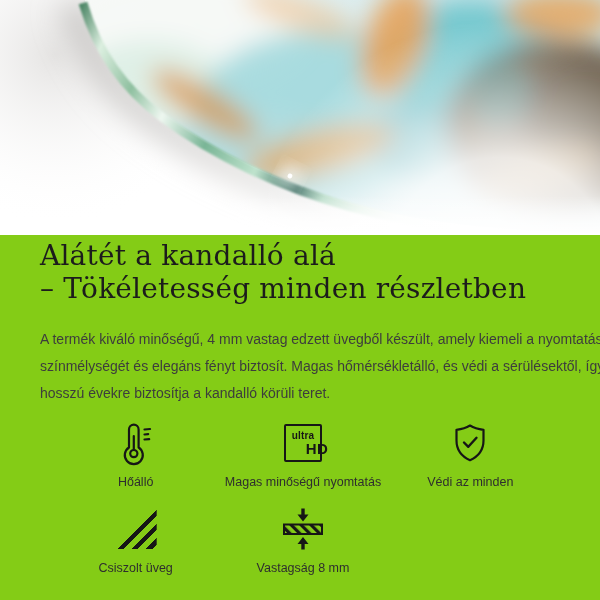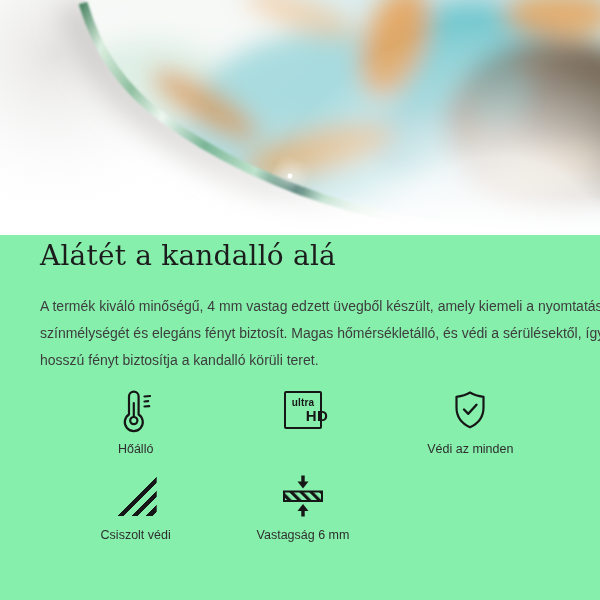--- a/index.html
+++ b/index.html
@@ -1,19 +1,19 @@
 <!DOCTYPE html>
 <html><head>
 <meta charset="utf-8">
 <style>
   * { margin:0; padding:0; box-sizing:border-box; }
   html,body { background:#ffffff; }
   .page {
     position:relative; width:600px; height:600px; margin:0 auto;
-    background:#86efac; overflow:hidden;
+    background:#84cc16; overflow:hidden;
     font-family:"Liberation Sans", sans-serif; color:#2f2f2f;
   }
   
   .hero { position:relative; width:600px; height:235px; background:#ffffff; }
   .hero svg { display:block; }
   
   .content { padding:0 40px; }
   h1.title {
     margin-top:4px;
     font-family:"DejaVu Serif","Liberation Serif",serif;
@@ -142,26 +142,27 @@
         <line x1="0" y1="-42" x2="0" y2="42" stroke="#ffffff" stroke-width="2.6" stroke-linecap="round" filter="url(#b2)"></line>
         <line x1="-24" y1="0" x2="24" y2="0" stroke="#ffffff" stroke-width="2.2" stroke-linecap="round" filter="url(#b2)"></line>
         <circle cx="0" cy="0" r="2.4" fill="#ffffff"></circle>
       </g>
     </svg>
   </div>
 
   <div class="content">
     <h1 class="title">
       <span>Alátét a kandalló alá</span>
+      <span>– Tökéletesség minden részletben</span>
     </h1>
 
     <div class="desc">
       <div>A termék kiváló minőségű, 4 mm vastag edzett üvegből készült, amely kiemeli a nyomtatás</div>
       <div>színmélységét és elegáns fényt biztosít. Magas hőmérsékletálló, és védi a sérülésektől, így</div>
-      <div>hosszú fényt biztosítja a kandalló körüli teret.</div>
+      <div>hosszú évekre biztosítja a kandalló körüli teret.</div>
     </div>
 
     <div class="features">
 
       <div class="feature">
         <div class="icon-box">
           <svg width="44" height="46" viewBox="0 0 44 46" fill="none" stroke="#161616" stroke-width="2.2" stroke-linecap="round" stroke-linejoin="round">
             <path d="M15,27.5 V9.5 a4.8,4.8 0 0 1 9.6,0 V27.5 a9,9 0 1 1 -9.6,0 Z"></path>
             <line x1="19.8" y1="16" x2="19.8" y2="29"></line>
             <circle cx="19.8" cy="33.6" r="3.6"></circle>
@@ -173,53 +174,54 @@
         <div class="label">Hőálló</div>
       </div>
 
       <div class="feature">
         <div class="icon-box">
           <div class="uhd">
             <div class="u-top">ultra</div>
             <div class="u-bot">HD</div>
           </div>
         </div>
+        <div class="label">Magas minőségű nyomtatás</div>
       </div>
 
       <div class="feature">
         <div class="icon-box">
           <svg width="44" height="44" viewBox="0 0 44 44" fill="none" stroke="#161616" stroke-width="2.2" stroke-linecap="round" stroke-linejoin="round">
             <path d="M22,4.5 C26,7 30.5,8.2 35.5,8.8 V19.5 C35.5,29 29.5,35.8 22,39.2 C14.5,35.8 8.5,29 8.5,19.5 V8.8 C13.5,8.2 18,7 22,4.5 Z"></path>
             <polyline points="16,21.5 20.3,25.8 28.5,16.8" stroke-width="2.4"></polyline>
           </svg>
         </div>
         <div class="label">Védi az minden</div>
       </div>
 
 
       <div class="feature">
         <div class="icon-box">
           <div class="stripes"></div>
         </div>
-        <div class="label">Csiszolt védi</div>
+        <div class="label">Csiszolt üveg</div>
       </div>
 
       <div class="feature">
         <div class="icon-box">
           <svg width="44" height="44" viewBox="0 0 44 44">
             <defs>
               <pattern id="hatch4mm" width="7" height="7" patternUnits="userSpaceOnUse" patternTransform="rotate(-45)">
                 <rect x="0" y="0" width="3.2" height="7" fill="#161616"></rect>
               </pattern>
             </defs>
             <rect x="3" y="17.5" width="38" height="9.5" fill="url(#hatch4mm)" stroke="#161616" stroke-width="2"></rect>
             <line x1="22" y1="1.5" x2="22" y2="8" stroke="#161616" stroke-width="3.4"></line>
             <polygon points="16.5,7.5 27.5,7.5 22,14.5" fill="#161616"></polygon>
             <line x1="22" y1="42.5" x2="22" y2="36" stroke="#161616" stroke-width="3.4"></line>
             <polygon points="16.5,37 27.5,37 22,30" fill="#161616"></polygon>
           </svg>
         </div>
-        <div class="label">Vastagság 6 mm</div>
+        <div class="label">Vastagság 8 mm</div>
       </div>
 
     </div>
   </div>
 </div>
 
 </body></html>

